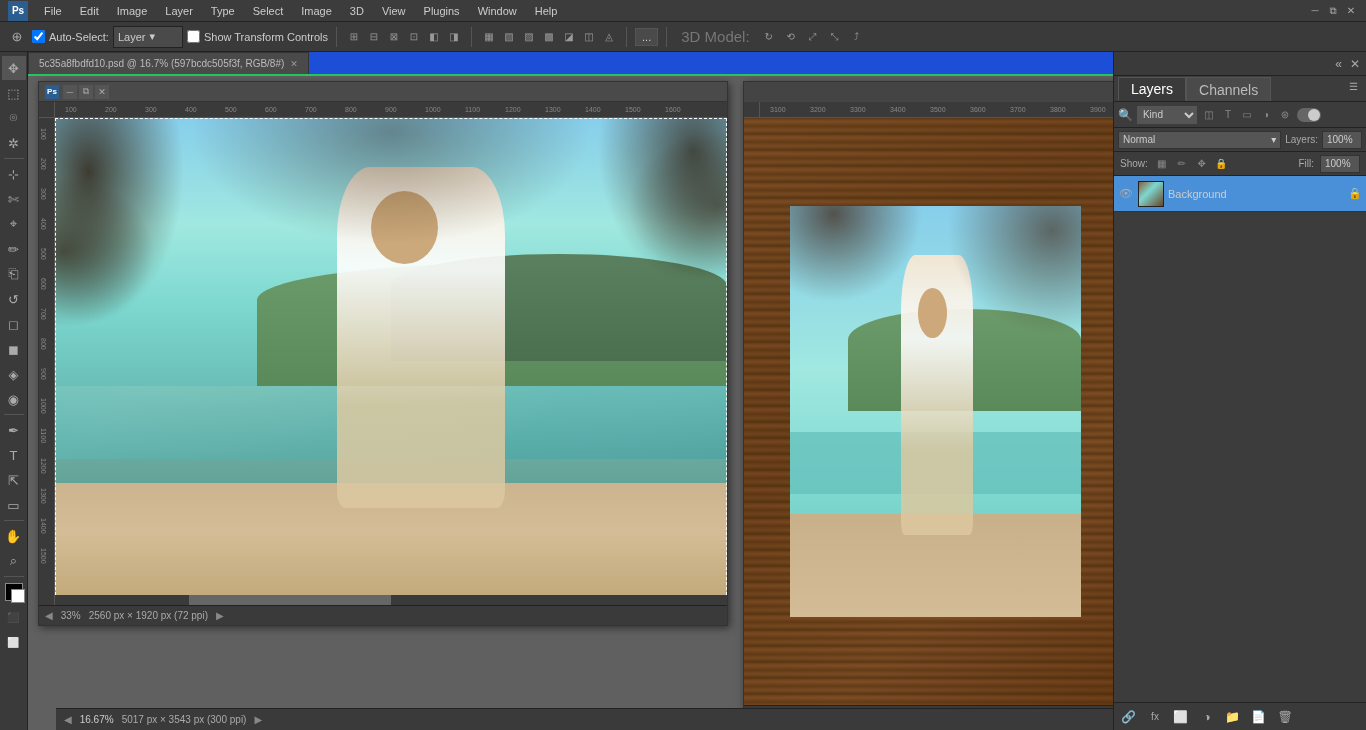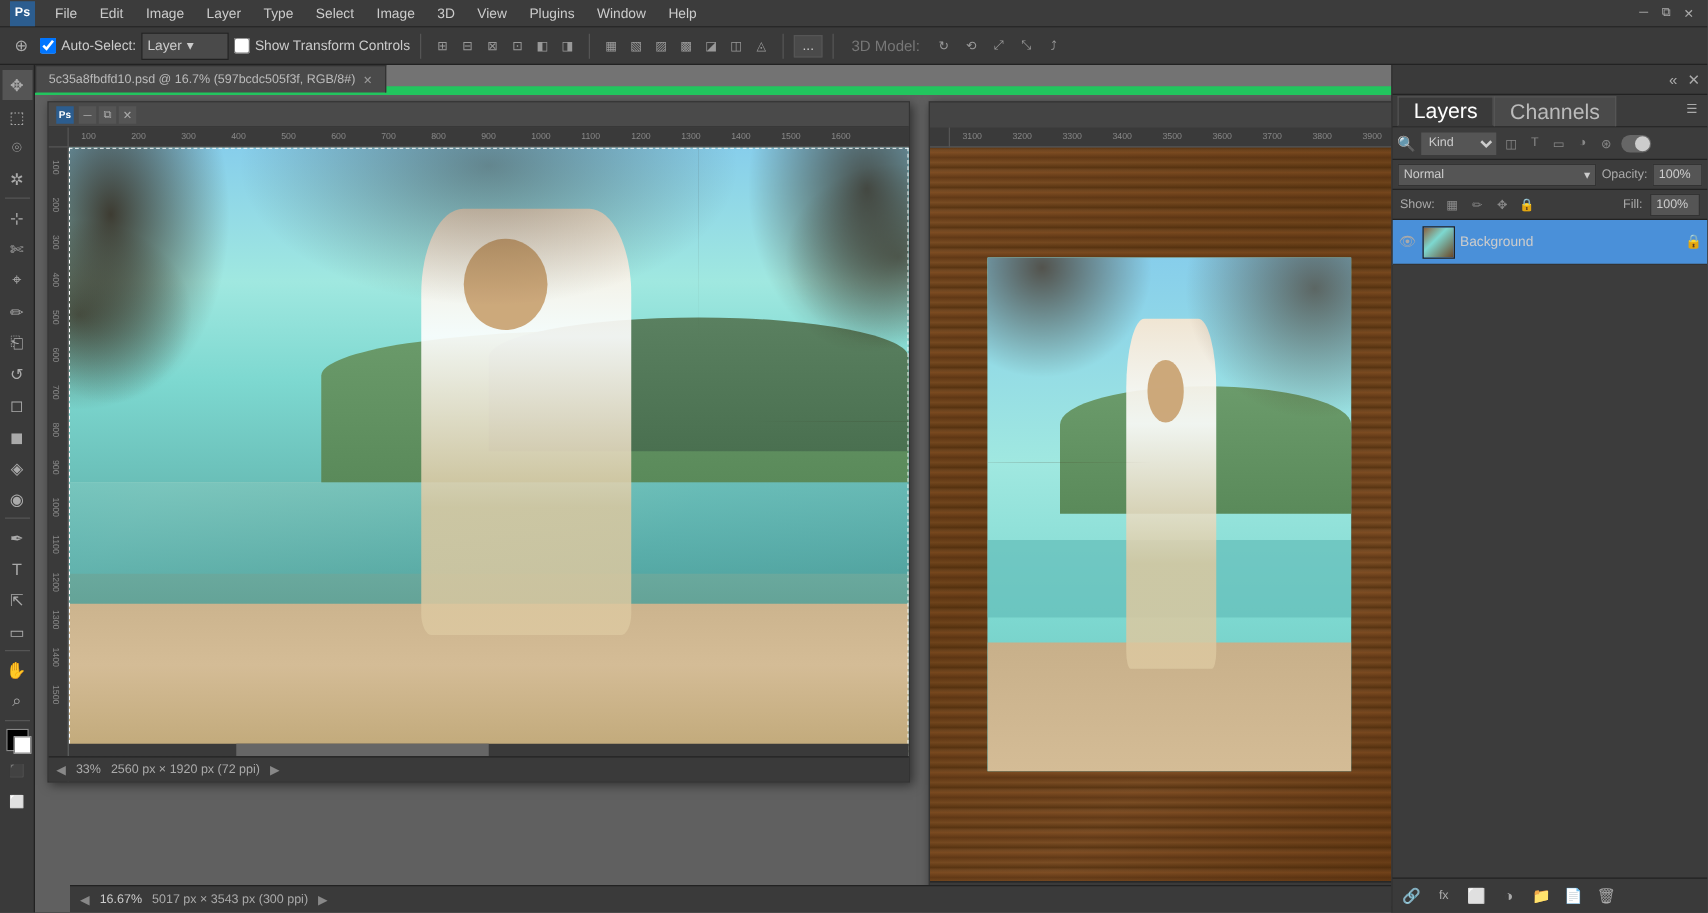--- a/index.html
+++ b/index.html
@@ -124,21 +124,21 @@
     .options-more {
       background: #4a4a4a;
       border: 1px solid #555;
       color: #ccc;
       font-size: 11px;
       padding: 2px 6px;
       cursor: pointer;
     }
     .three-d-label {
       color: #777;
-      font-size: 12px;
+      font-size: 15px;
       padding: 0 6px;
     }
 
     
     #main-layout {
       display: flex;
       height: calc(730px - 22px - 30px);
     }
 
     
@@ -200,24 +200,24 @@
       background: #606060;
       position: relative;
       overflow: hidden;
       display: flex;
       flex-direction: column;
     }
 
     
     #doc-tabs {
       height: 24px;
-      background: #737373;
-      display: flex;
-      align-items: flex-start;
-      border-bottom: 7px solid #22c55e;
+      background: #1d4ed8;
+      display: flex;
+      align-items: center;
+      border-bottom: 2px solid #22c55e;
     }
     .doc-tab {
       height: 22px;
       padding: 0 10px;
       background: #4a4a4a;
       border: 1px solid #333;
       border-bottom: none;
       display: flex;
       align-items: center;
       gap: 6px;
@@ -497,21 +497,21 @@
       align-items: flex-end;
       border-bottom: 1px solid #222;
       padding: 0 4px;
     }
     .panel-tab {
       height: 24px;
       padding: 0 12px;
       display: flex;
       align-items: center;
       cursor: pointer;
-      font-size: 17px;
+      font-size: 14px;
       color: #bbb;
       border: 1px solid #555;
       border-bottom: none;
       background: #4a4a4a;
     }
     .panel-tab.active {
       background: #3a3a3a;
       color: #fff;
       border-bottom: 1px solid #3a3a3a;
     }
@@ -1053,21 +1053,21 @@
       <div class="filter-toggle">
         <div class="filter-toggle-knob"></div>
       </div>
     </div>
 
     <div id="blend-opacity-row">
       <div class="blend-mode-dropdown">
         <span>Normal</span>
         <span>▾</span>
       </div>
-      <span class="opacity-label">Opacity:</span>
+      <span class="opacity-label">Layers:</span>
       <div class="opacity-value">
         <span>100%</span>
       </div>
     </div>
 
     <div id="lock-fill-row">
       <span class="lock-label">Show:</span>
       <div class="lock-icons">
         <div class="lock-icon-btn">▦</div>
         <div class="lock-icon-btn">✏</div>

